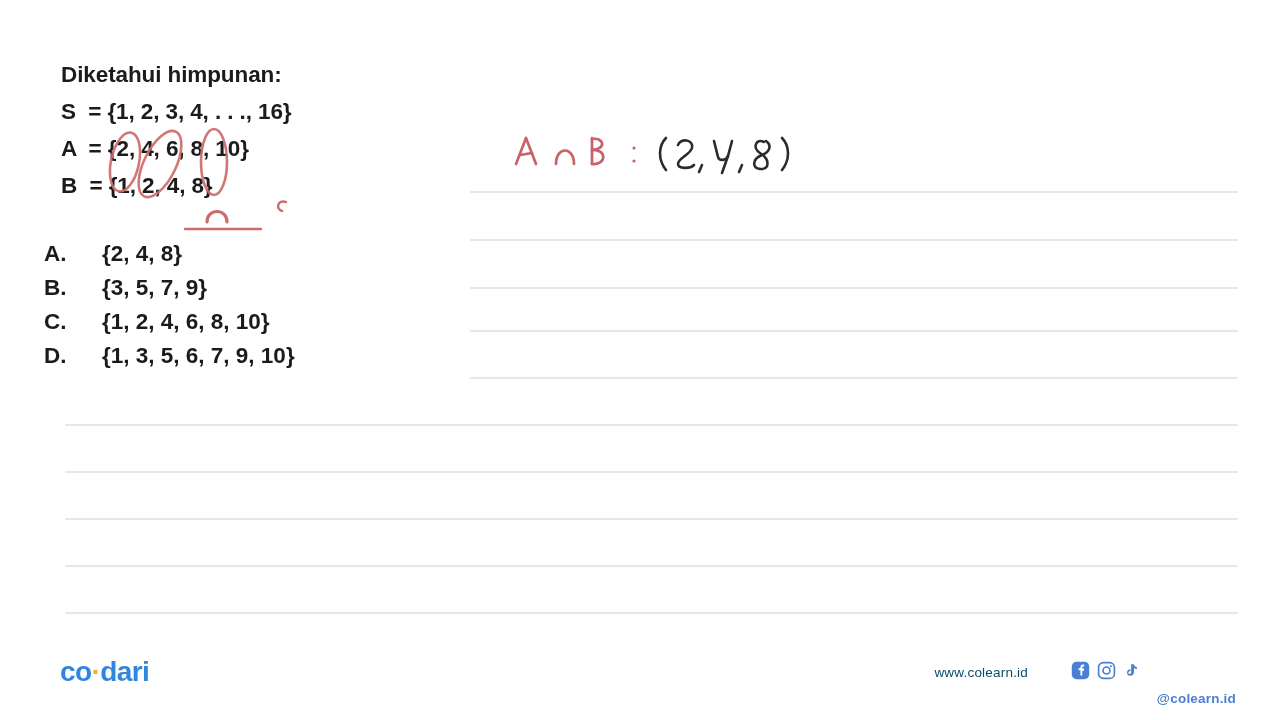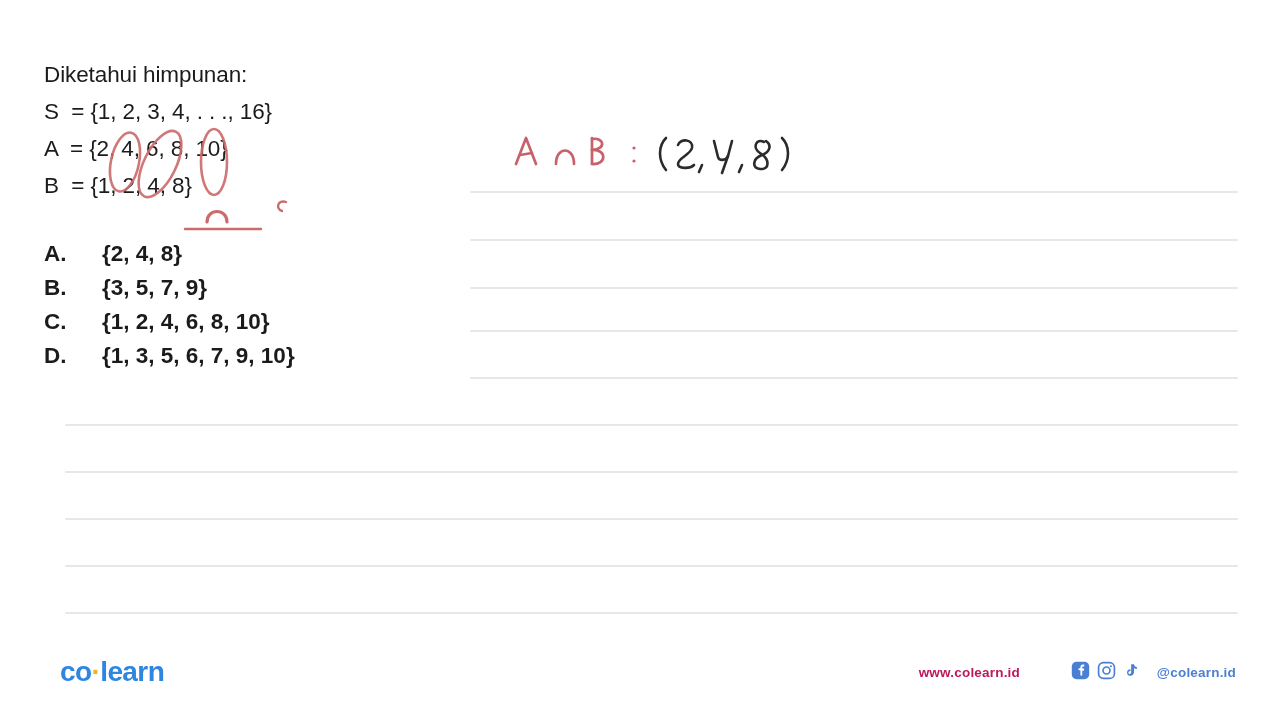--- a/index.html
+++ b/index.html
@@ -26,25 +26,26 @@
 
   
   .qblock {
     position: absolute;
     left: 44px;
     top: 56px;
     width: 430px;
   }
   .qline {
     font-size: 22.5px;
-    font-weight: 400;
+    font-weight: 700;
     color: #1b1b1b;
     line-height: 37px;
     white-space: pre;
     letter-spacing: -0.1px;
+    margin-left: 17px;
   }
   .qline .sup {
     font-size: 13px;
     vertical-align: super;
     line-height: 0;
   }
 
   .opts {
     position: absolute;
     left: 44px;
@@ -72,31 +73,31 @@
     top: 656px;
     font-size: 28px;
     font-weight: 700;
     color: #2f86e0;
     letter-spacing: -0.6px;
   }
   .logo .dot { color: #f0b323; }
 
   .site {
     position: absolute;
-    right: 260px;
+    right: 252px;
     top: 665px;
     font-size: 13.5px;
-    font-weight: 700;
-    color: #be185d;
+    font-weight: 400;
+    color: #0c4a6e;
     letter-spacing: 0.2px;
   }
   .handle {
     position: absolute;
     right: 44px;
-    top: 665px;
+    top: 691px;
     font-size: 13.5px;
     font-weight: 700;
     color: #4a7fd4;
     letter-spacing: 0.2px;
   }
   .socials {
     position: absolute;
     right: 140px;
     top: 661px;
     display: flex;
@@ -198,21 +199,21 @@
       <path d="M76 28 L70 45"></path>
 
       <path d="M90 37 L87 44"></path>
 
       <path d="M112 14 C104 10, 100 20, 108 25 C118 31, 118 42, 108 41 C100 40, 100 31, 110 27 C118 24, 120 17, 114 13"></path>
 
       <path d="M130 10 C138 18, 138 32, 130 42"></path>
     </g>
   </svg>
 
-  <div class="logo"><span>co</span><span class="dot">·</span><span>learn</span></div>
+  <div class="logo"><span>co</span><span class="dot">·</span><span>dari</span></div>
 
   <div class="site">www.colearn.id</div>
 
   <div class="socials">
     <span>
       <svg width="19" height="19" viewBox="0 0 24 24">
         <rect x="1" y="1" width="22" height="22" rx="6" fill="#4a7fd4"></rect>
         <path d="M14.2 12.2h2.1l.3-2.6h-2.4V8.1c0-.75.2-1.25 1.3-1.25h1.2V4.5c-.2-.03-.95-.1-1.8-.1-1.8 0-3 1.1-3 3.1v1.7H9.6v2.6h2.3v6.6h2.3z" fill="#ffffff"></path>
       </svg>
     </span>

